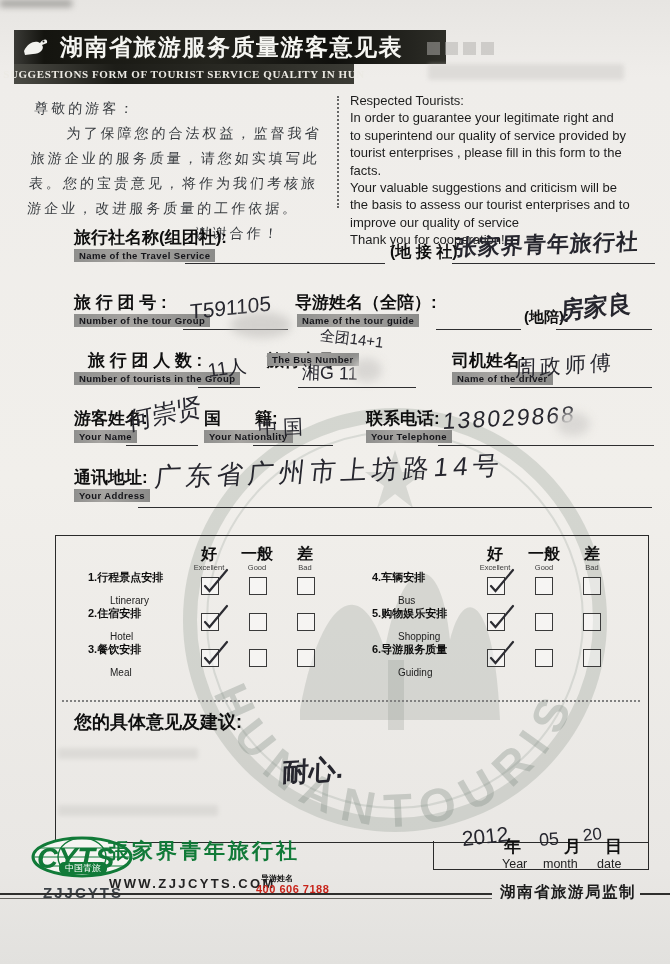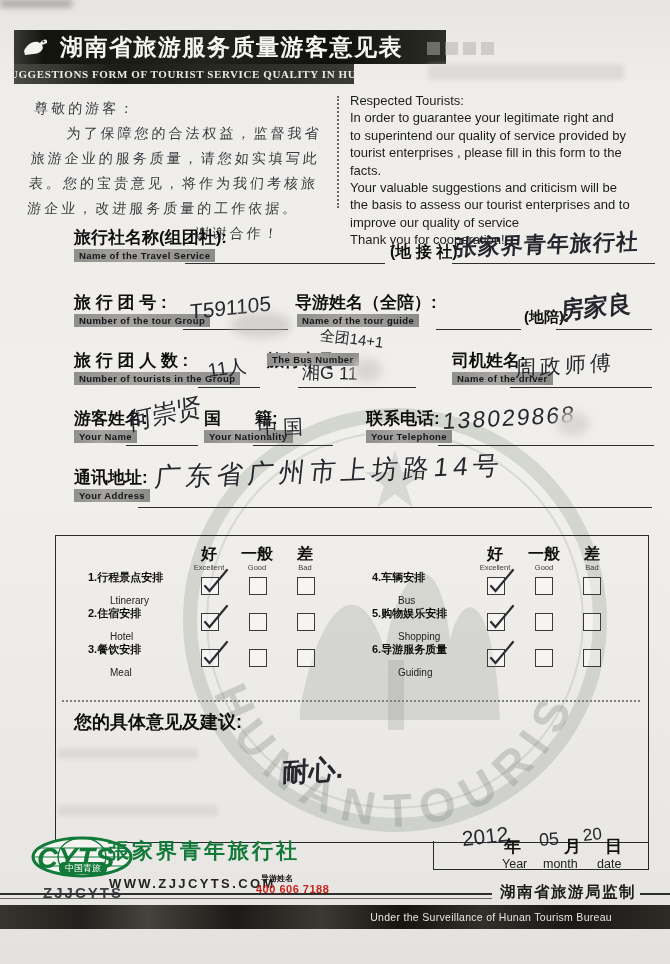--- a/index.html
+++ b/index.html
@@ -129,21 +129,21 @@
   <div class="hw" style="left:190px;top:300px;font-size:21px;transform:rotate(-6deg) skewX(-5deg)">T591105</div>
   <div class="ul" style="left:183px;top:329px;width:105px"></div>
   <div class="smudge" style="left:230px;top:312px;width:62px;height:26px;background:#bdbbb8;opacity:.55"></div>
   <div class="lbl" style="left:295px;top:291px">导游姓名（全陪）:</div>
   <div class="cap" style="left:297px;top:314px">Name of the tour guide</div>
   <div class="ul" style="left:436px;top:329px;width:85px"></div>
   <div class="lbl" style="left:524px;top:308px;font-size:15px">(地陪):</div>
   <div class="hw" style="left:560px;top:295px;font-size:24px;font-weight:bold;transform:rotate(-6deg) skewX(-8deg)">房家良</div>
   <div class="ul" style="left:556px;top:329px;width:96px"></div>
 
-  <div class="lbl" style="left:74px;top:349px">旅 行 团 人 数 :</div>
+  <div class="lbl" style="left:88px;top:349px">旅 行 团 人 数 :</div>
   <div class="cap" style="left:74px;top:372px">Number of tourists in the Group</div>
   <div class="hw" style="left:208px;top:358px;font-size:19px;transform:rotate(-8deg)">11人</div>
   <div class="ul" style="left:198px;top:387px;width:62px"></div>
   <div class="lbl" style="left:267px;top:349px">旅行车号:</div>
   <div class="cap" style="left:267px;top:353px">The Bus Number</div>
   <div class="hw" style="left:320px;top:326px;font-size:15px;transform:rotate(7deg)">全团14+1</div>
   <div class="hw" style="left:302px;top:360px;font-size:18px;transform:rotate(2deg)">湘G 11</div>
   <div class="smudge" style="left:352px;top:358px;width:30px;height:24px;background:#d6d4d1;opacity:.9"></div>
   <div class="ul" style="left:298px;top:387px;width:118px"></div>
   <div class="lbl" style="left:452px;top:349px">司机姓名:</div>
@@ -298,17 +298,14 @@
   <div class="hw" style="left:583px;top:826px;font-size:17px;transform:rotate(-6deg)">20</div>
   <div class="dateprint" style="left:605px;top:835px">日</div>
   <div class="date-en" style="left:502px;top:857px">Year</div>
   <div class="date-en" style="left:543px;top:857px">month</div>
   <div class="date-en" style="left:597px;top:857px">date</div>
 
   <div class="abs sup-line" style="left:0;top:893px;width:492px"></div>
   <div class="abs sup-line2" style="left:0;top:898px;width:492px"></div>
   <div class="abs sup-cn">湖南省旅游局监制</div>
   <div class="abs sup-line" style="left:640px;top:893px;width:30px"></div>
-  <div class="abs darkbar">
-    <div class="darkbar-text">Under the Surveillance of Hunan Tourism Bureau</div>
-  </div>
 
 </div>
 
 </body></html>

